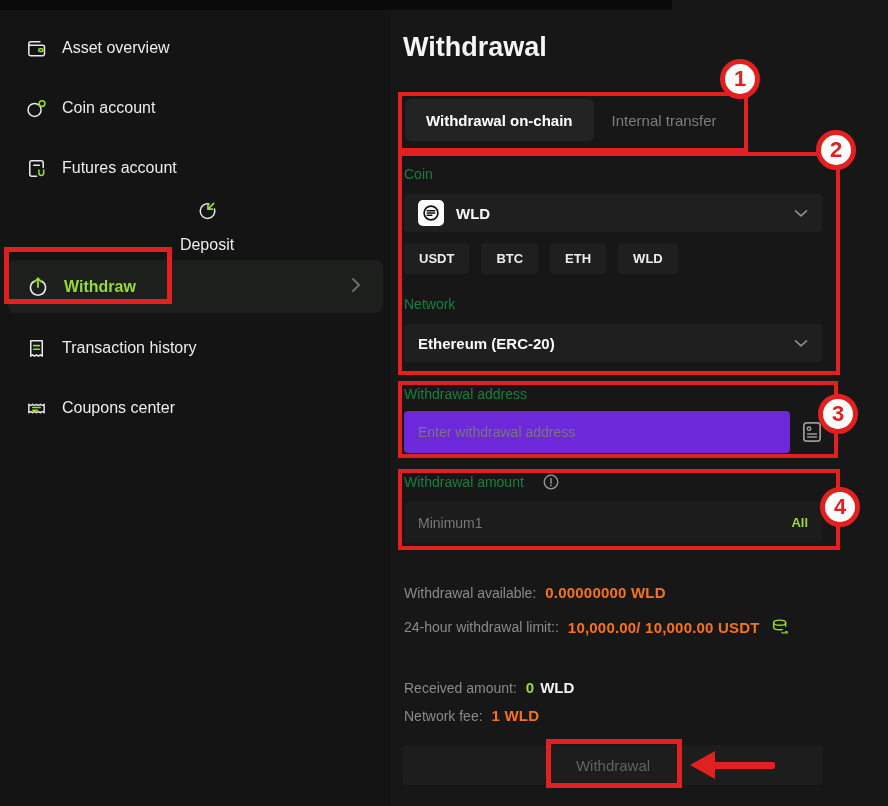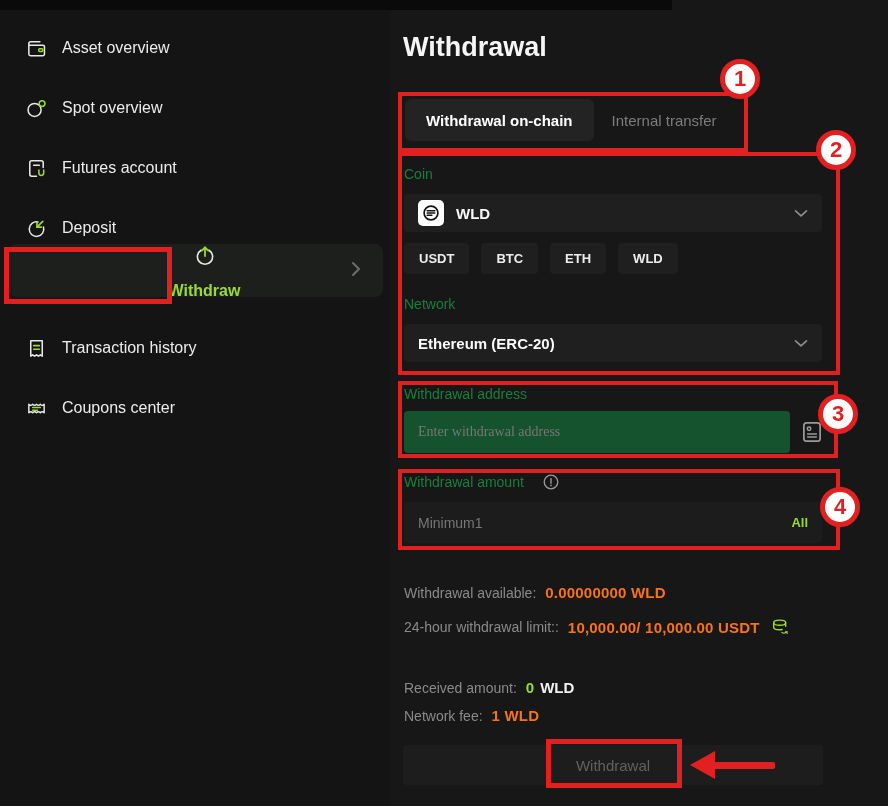--- a/index.html
+++ b/index.html
@@ -49,22 +49,22 @@
   .select-box .sel-text { font-size:15px; font-weight:700; color:#fafafa; }
   .select-box .chev-down { margin-left:auto; display:flex; }
 
   .chips { position:absolute; left:404px; top:243px; display:flex; gap:12px; }
   .chip {
     height:31px; padding:0 15px; background:#1f1f1f; border-radius:4px;
     display:flex; align-items:center; font-size:13px; font-weight:600; color:#ededed; cursor:pointer;
   }
 
   .text-input {
-    position:absolute; background:#14532d; border:none; border-radius:4px;
-    padding:0 14px; font-family:Liberation Serif, serif; font-size:14px; color:#e8e8e8; outline:none;
+    position:absolute; background:#6d28d9; border:none; border-radius:4px;
+    padding:0 14px; font-family:Liberation Sans, sans-serif; font-size:14px; color:#e8e8e8; outline:none;
   }
   .text-input::placeholder { color:#777777; }
 
   .amount-wrap {
     position:absolute; left:404px; top:502px; width:418px; height:41px;
     background:#1c1c1c; border-radius:4px; display:flex; align-items:center; padding:0 14px;
   }
   .amount-wrap input {
     flex:1; background:transparent; border:none; outline:none;
     font-family:"Liberation Sans", sans-serif; font-size:14px; color:#e8e8e8;
@@ -122,46 +122,46 @@
       <span>Asset overview</span>
     </div>
 
     <div class="side-item" style="top:68px;">
       <span class="sicon">
         <svg width="23" height="23" viewBox="0 0 24 24" fill="none" stroke-linecap="round">
           <circle cx="10" cy="13.5" r="6.8" stroke="#e8e8e8" stroke-width="1.6"></circle>
           <circle cx="17.8" cy="6.8" r="3" stroke="#9adb2f" stroke-width="1.6"></circle>
         </svg>
       </span>
-      <span>Spot overview</span>
+      <span>Coin account</span>
     </div>
 
     <div class="side-item" style="top:128px;">
       <span class="sicon">
         <svg width="23" height="23" viewBox="0 0 24 24" fill="none" stroke-linecap="round" stroke-linejoin="round">
           <path d="M19 11V6a2 2 0 0 0-2-2H7a2 2 0 0 0-2 2v12a2 2 0 0 0 2 2h5" stroke="#e8e8e8" stroke-width="1.6"></path>
           <path d="M9 8.5h6" stroke="#e8e8e8" stroke-width="1.6"></path>
           <path d="M14.5 13.5v3.2a2.5 2.5 0 0 0 5 0v-3.2" stroke="#9adb2f" stroke-width="1.6"></path>
         </svg>
       </span>
       <span>Futures account</span>
     </div>
 
-    <div class="side-item" style="top:188px;">
+    <div class="side-item" style="top:188px;flex-direction:column;">
       <span class="sicon">
         <svg width="23" height="23" viewBox="0 0 24 24" fill="none" stroke-linecap="round" stroke-linejoin="round">
           <path d="M19.3 10.5a7.6 7.6 0 1 1-5.8-5.3" stroke="#e8e8e8" stroke-width="1.6"></path>
           <path d="M18.5 4.5l-6 6" stroke="#9adb2f" stroke-width="1.8"></path>
           <path d="M12.5 6v4.5H17" stroke="#9adb2f" stroke-width="1.8"></path>
         </svg>
       </span>
       <span>Deposit</span>
     </div>
 
-    <div class="side-item active" style="top:234px;flex-direction:column;">
+    <div class="side-item active" style="top:250px;">
       <span class="sicon">
         <svg width="24" height="24" viewBox="0 0 24 24" fill="none" stroke-linecap="round" stroke-linejoin="round">
           <path d="M8 6.2a7.6 7.6 0 1 0 8 0" stroke="#e8e8e8" stroke-width="1.6"></path>
           <path d="M12 12V3.5" stroke="#9adb2f" stroke-width="1.8"></path>
           <path d="M8.8 6.7L12 3.5l3.2 3.2" stroke="#9adb2f" stroke-width="1.8"></path>
         </svg>
       </span>
       <span>Withdraw</span>
       <span class="chev-right">
         <svg width="10" height="16" viewBox="0 0 10 16" fill="none">

